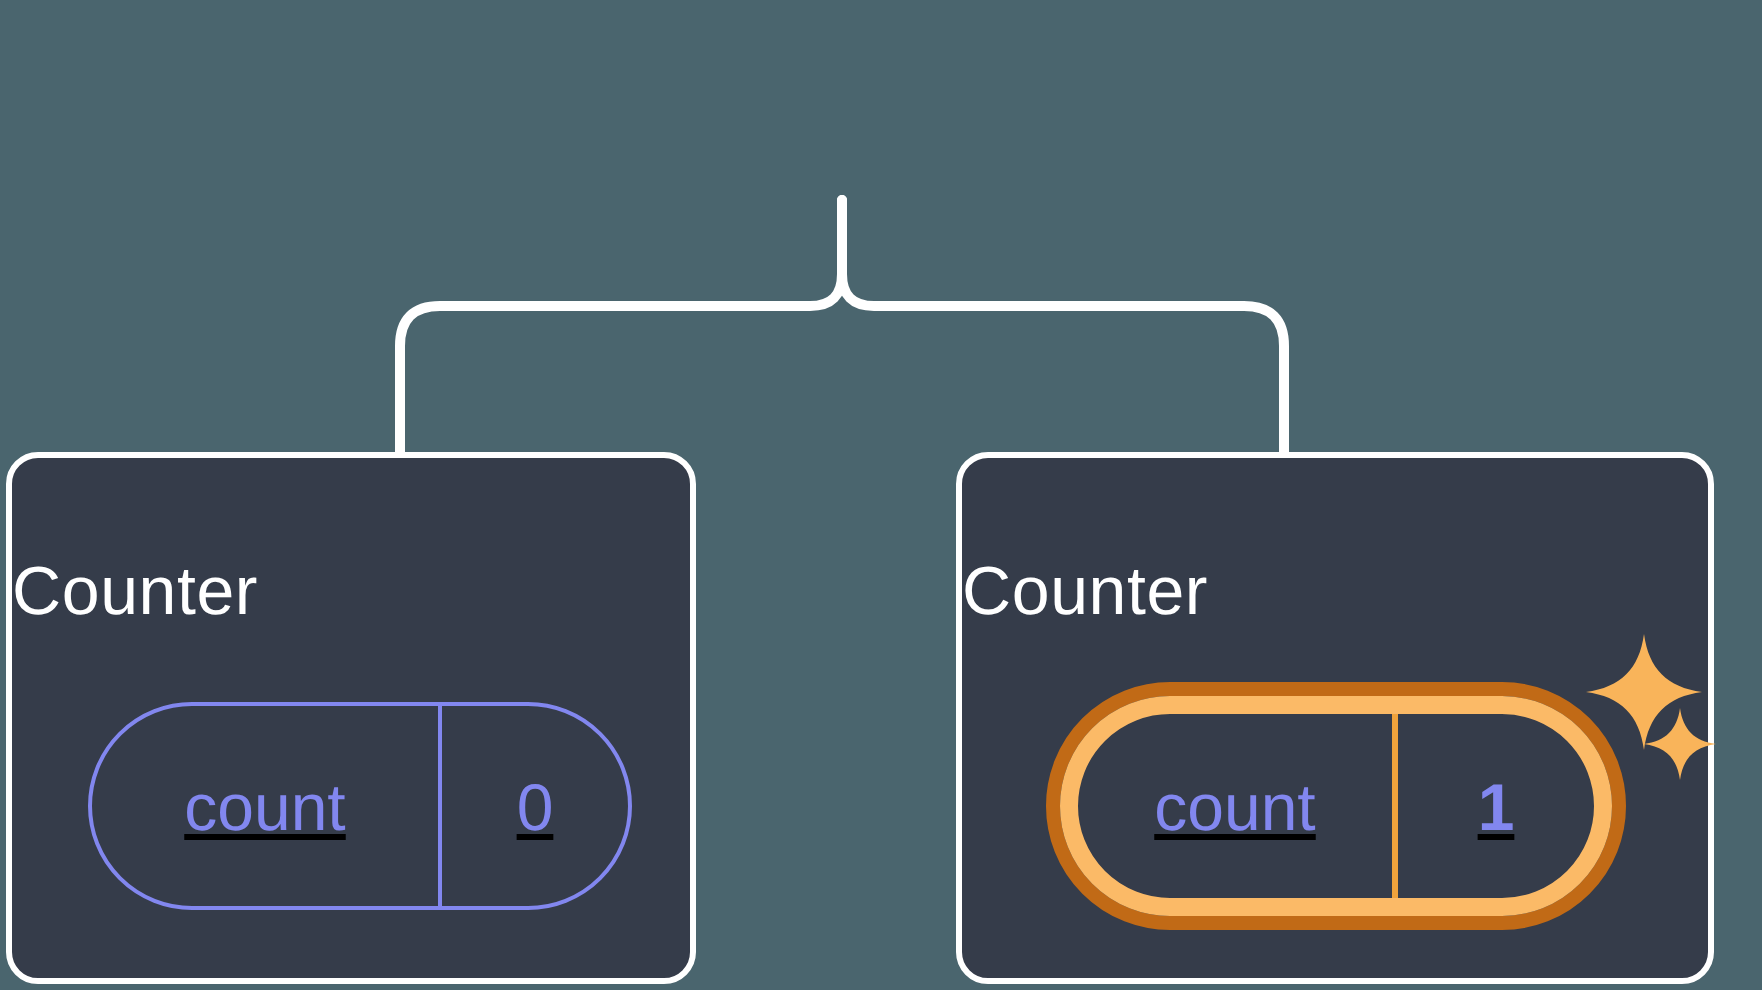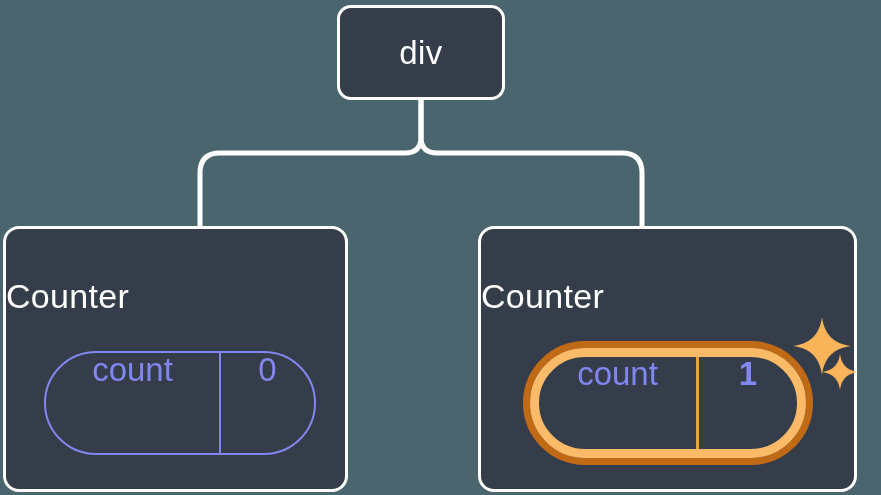--- a/index.html
+++ b/index.html
@@ -96,22 +96,24 @@
   }
   .pill-plain .pill-key {
     width: 175px;
     border-right: 2px solid #8287ef;
   }
   .pill-plain .pill-val {
     flex: 1;
   }
   .pill-key, .pill-val {
     display: flex;
+    align-items: center;
     justify-content: center;
     box-sizing: border-box;
+    text-decoration: underline;
   }
   .key-text {
     color: #8287ef;
     font-size: 33px;
     font-weight: 300;
     line-height: 1;
   }
   .val-text {
     color: #8287ef;
     font-size: 33px;
@@ -176,23 +178,20 @@
 <body>
 
 <div id="stage">
 
   <svg id="connectors" viewBox="0 0 881 495" xmlns="http://www.w3.org/2000/svg">
 
     <path d="M 421 100 L 421 137 Q 421 153 437 153 L 622 153 Q 642 153 642 173 L 642 226" fill="none" stroke="#ffffff" stroke-width="5" stroke-linecap="round"></path>
     <path d="M 421 100 L 421 137 Q 421 153 405 153 L 220 153 Q 200 153 200 173 L 200 226" fill="none" stroke="#ffffff" stroke-width="5" stroke-linecap="round"></path>
   </svg>
 
-  <div class="node" id="node-div">
-    <span class="node-title-div">div</span>
-  </div>
 
   <div class="node" id="node-counter-left">
     <div class="node-title">Counter</div>
 
     <div class="pill pill-plain">
       <div class="pill-key">
         <span class="key-text">count</span>
       </div>
       <div class="pill-val">
         <span class="val-text">0</span>

